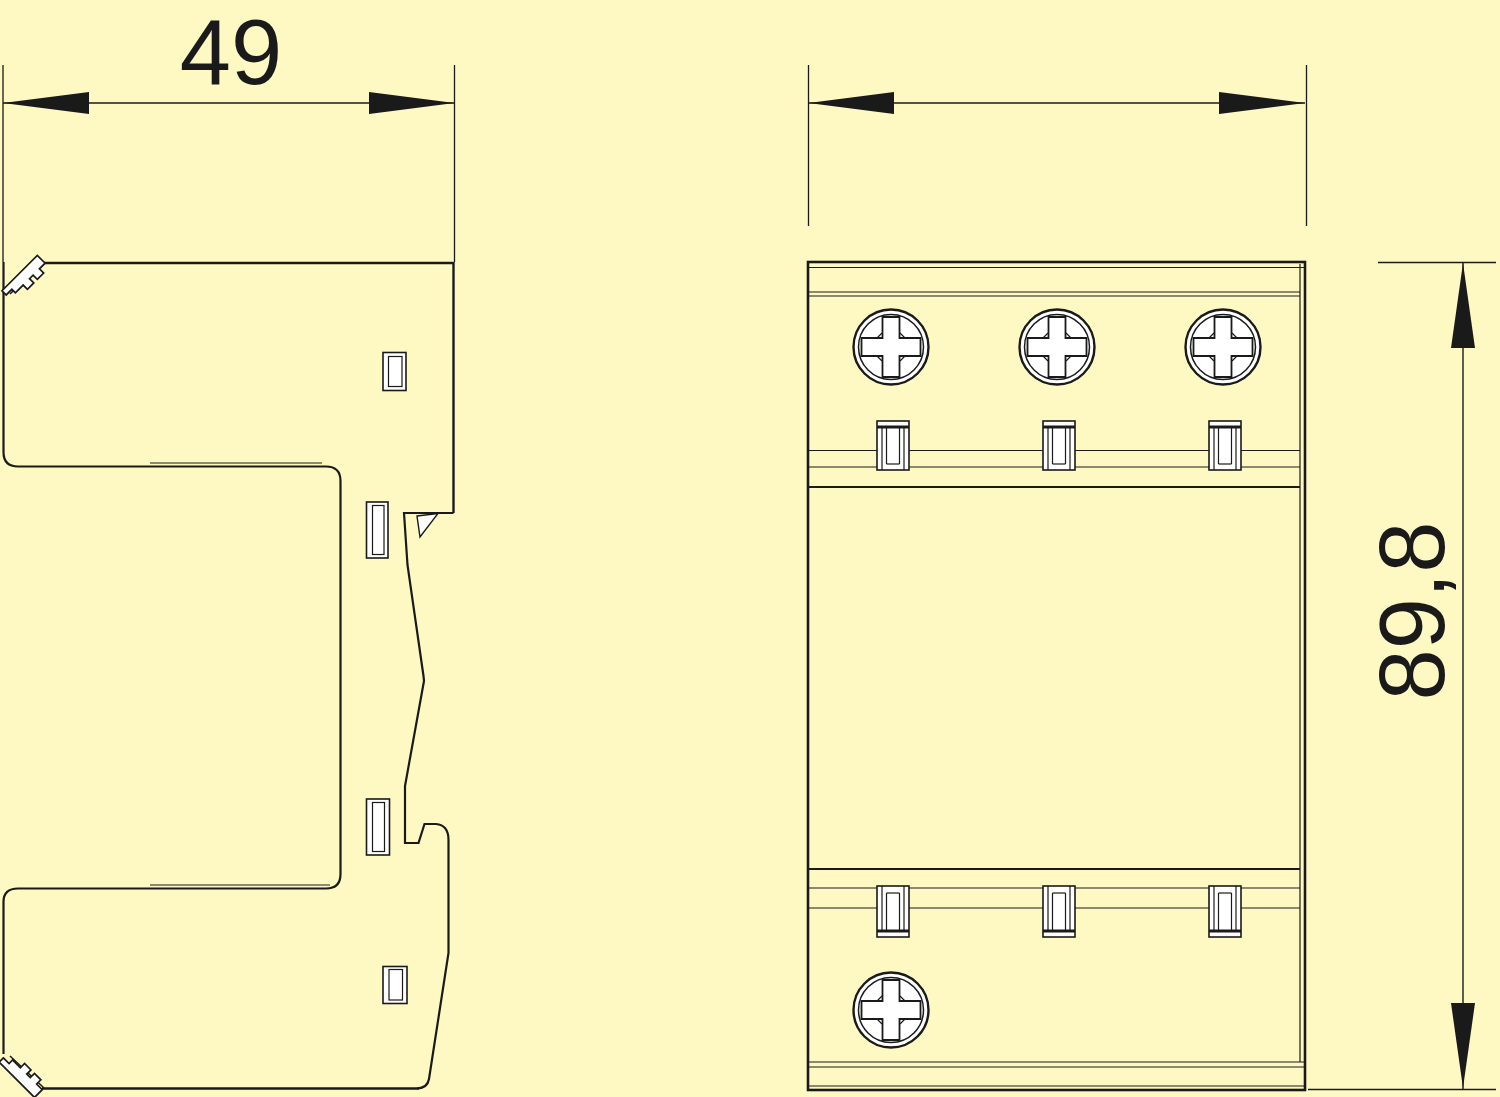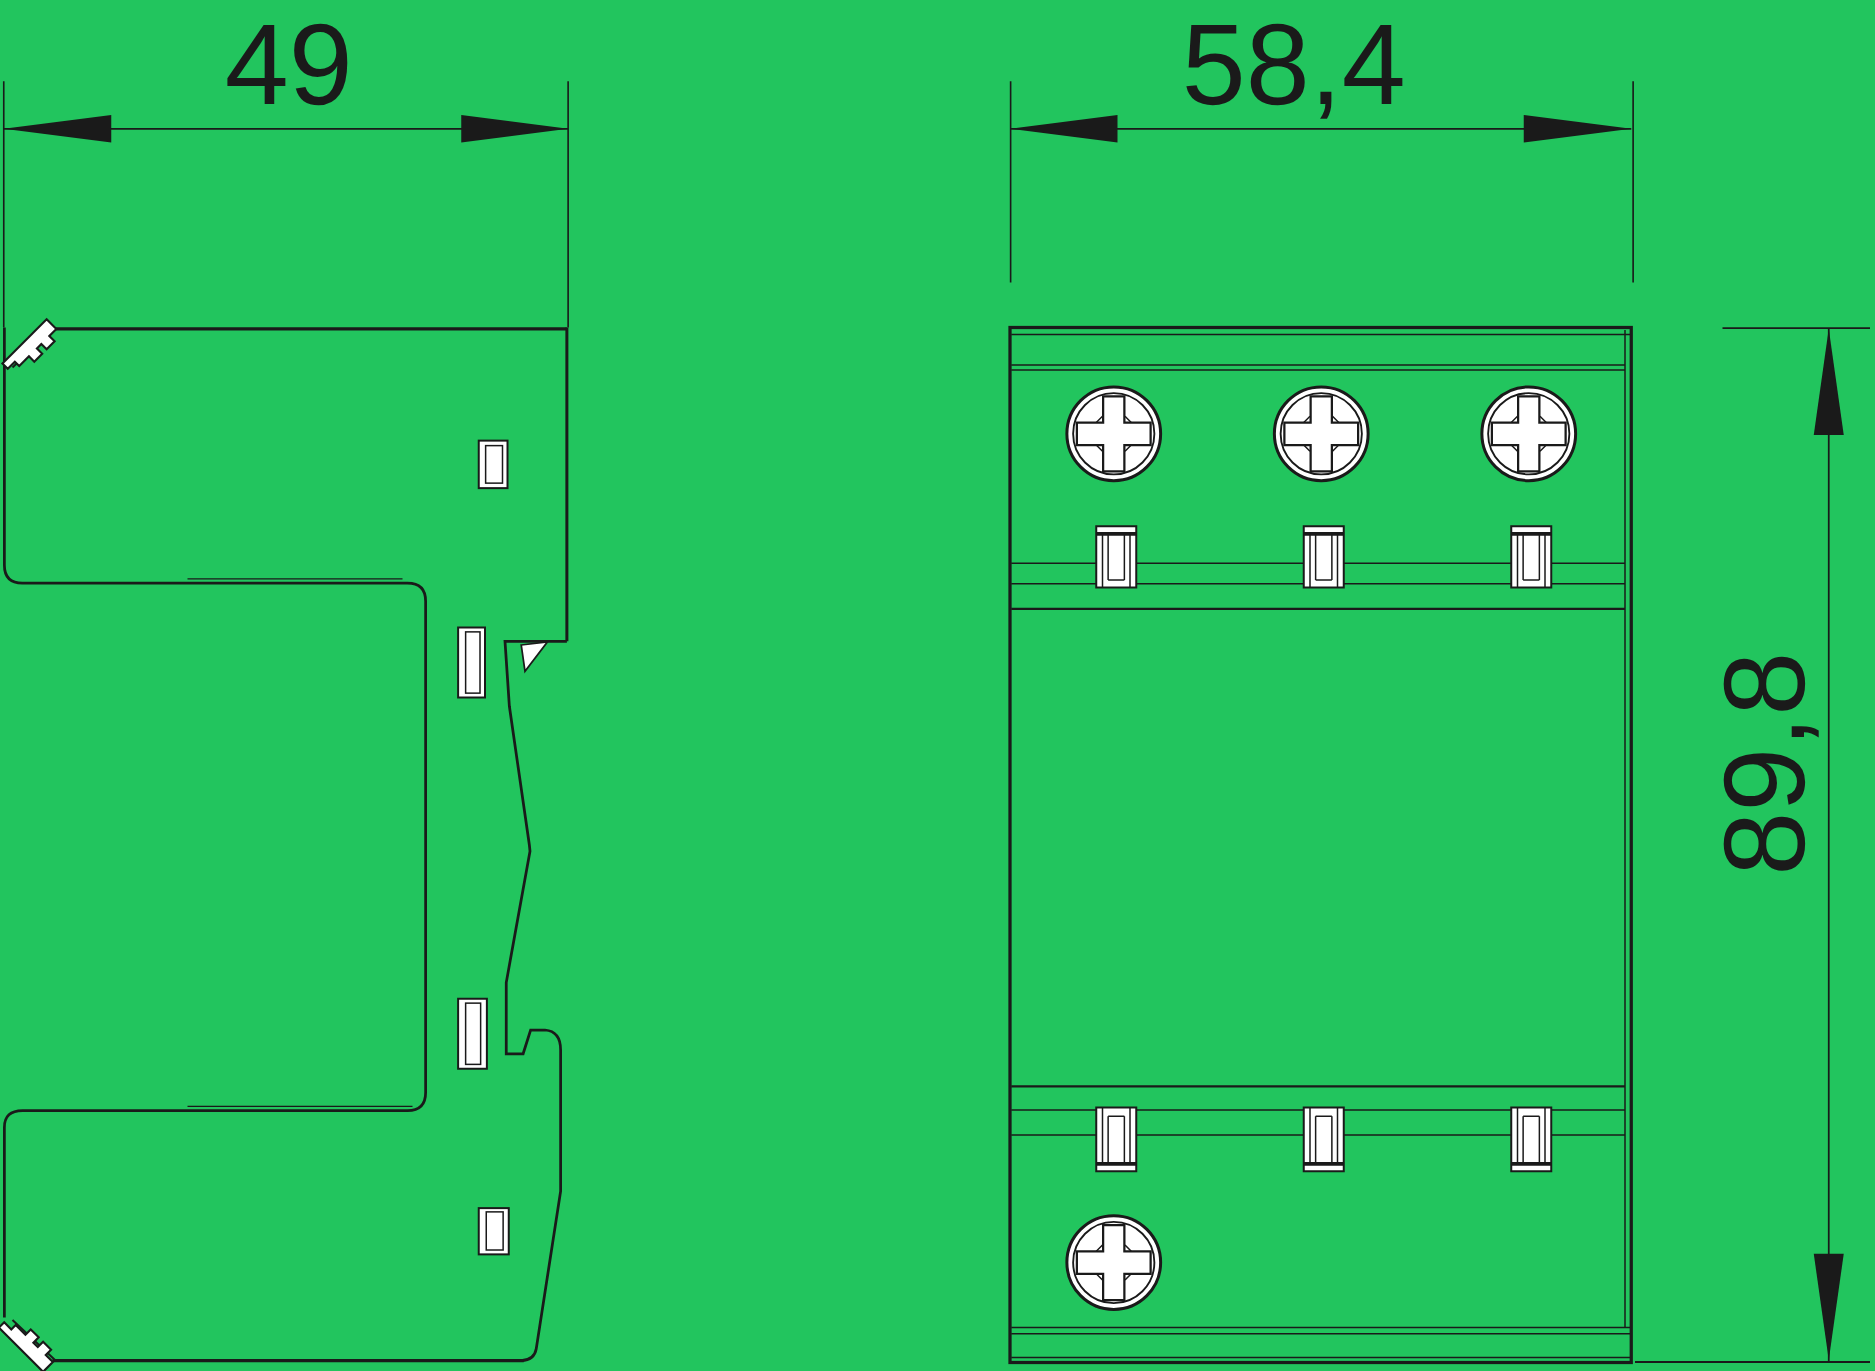--- a/index.html
+++ b/index.html
@@ -1,19 +1,19 @@
 <!DOCTYPE html>
 <html><head>
 <meta charset="utf-8">
 <style>
   html,body{margin:0;padding:0;background:#ffffff;}
   .canvas{
     position:relative;
     width:1500px;height:1097px;
-    background:#22c55e;
+    background:#fef9c3;
     overflow:hidden;
     font-family:"Liberation Sans", sans-serif;
   }
   .canvas svg{position:absolute;left:0;top:0;}
   .dim-label{
     position:absolute;
     color:#1a1a1a;
     font-size:92px;
     line-height:1.0;
     text-align:center;
@@ -186,17 +186,16 @@
           <use href="#screw" transform="translate(1223,347)"></use>
         </g>
     <g>
           <use href="#screw" transform="translate(891,1010)"></use>
         </g>
   </g>
 </svg>
 
 <div class="dim-label" style="left:131px; top:6px; width:200px;">49</div>
 
-<div class="dim-label" style="left:915px; top:6px; width:240px;">58,4</div>
 
 <div class="dim-label rotated" style="left:1292px; top:565px; width:240px; height:92px;">89,8</div>
 
 </div>
 
 </body></html>

